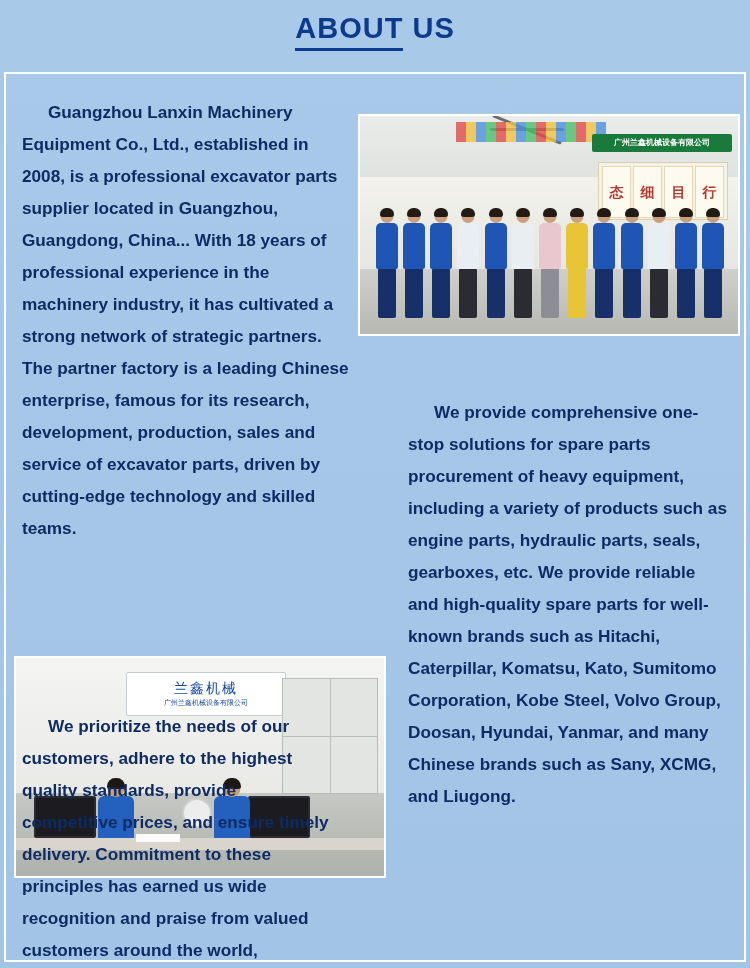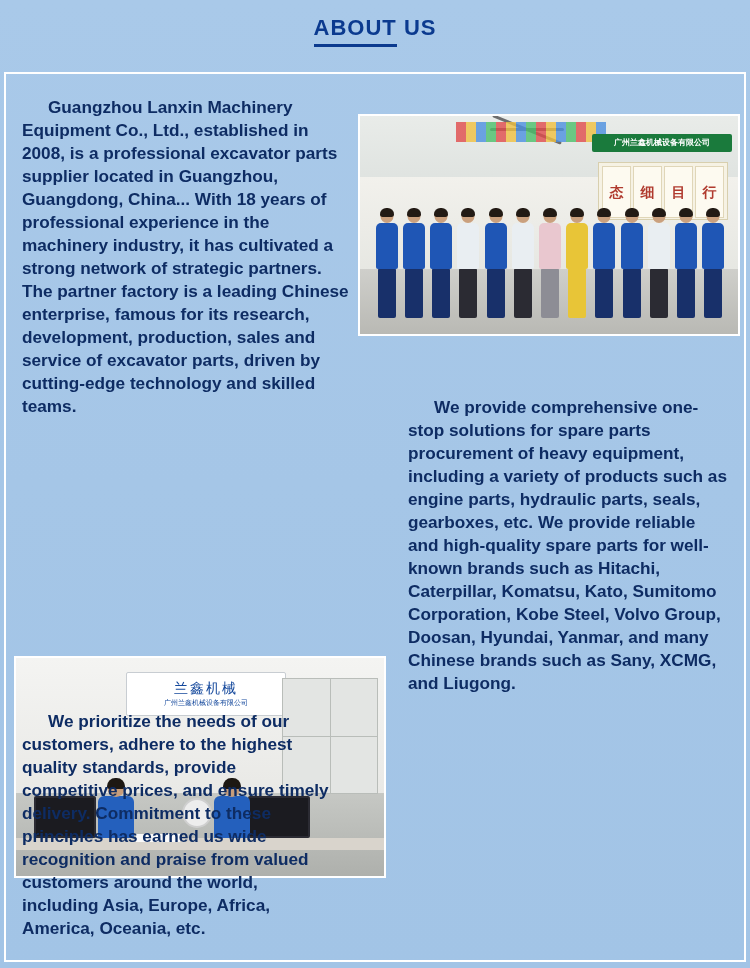--- a/index.html
+++ b/index.html
@@ -24,21 +24,21 @@
   }
 
   
   .header {
     height: 72px;
     display: flex;
     align-items: center;
     justify-content: center;
   }
   .header-title {
-    font-size: 22px;
+    font-size: 29px;
     font-weight: bold;
     color: #0b3a8f;
     letter-spacing: 1px;
     position: relative;
     padding-bottom: 16px;
   }
   .header-title .underline-part {
     border-bottom: 3px solid #0b3a8f;
     padding-bottom: 4px;
   }
@@ -62,21 +62,21 @@
   }
 
   
   .block {
     position: absolute;
   }
 
   .text {
     color: #0e2c63;
     font-size: 17.2px;
-    line-height: 23px;
+    line-height: 32px;
     font-weight: bold;
     text-align: left;
     letter-spacing: 0px;
   }
   .text .indent { display: inline-block; width: 26px; }
 
   .photo {
     border: 2px solid #ffffff;
     overflow: hidden;
     position: relative;

